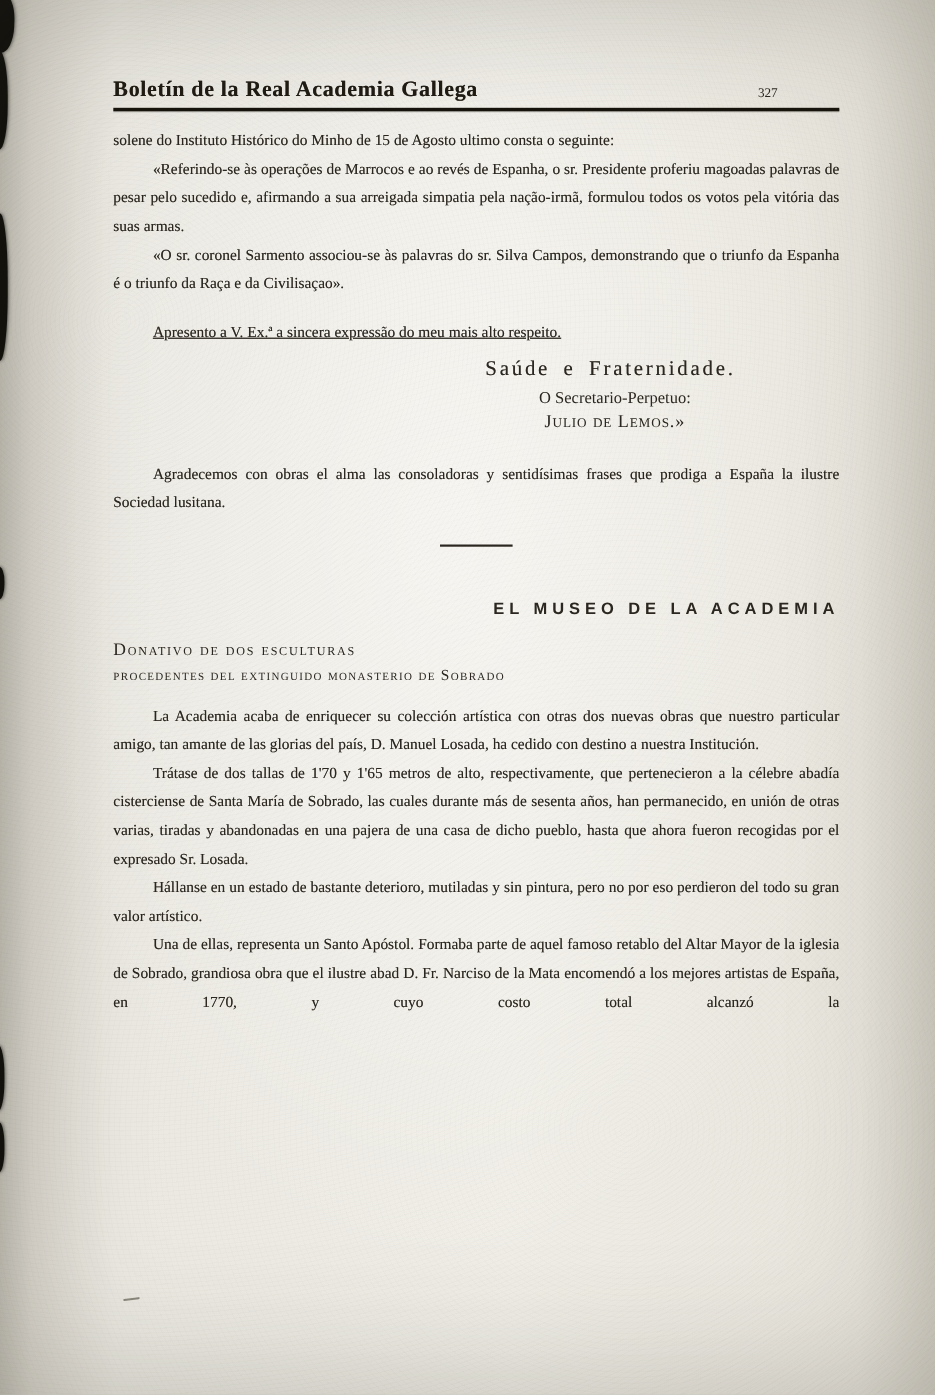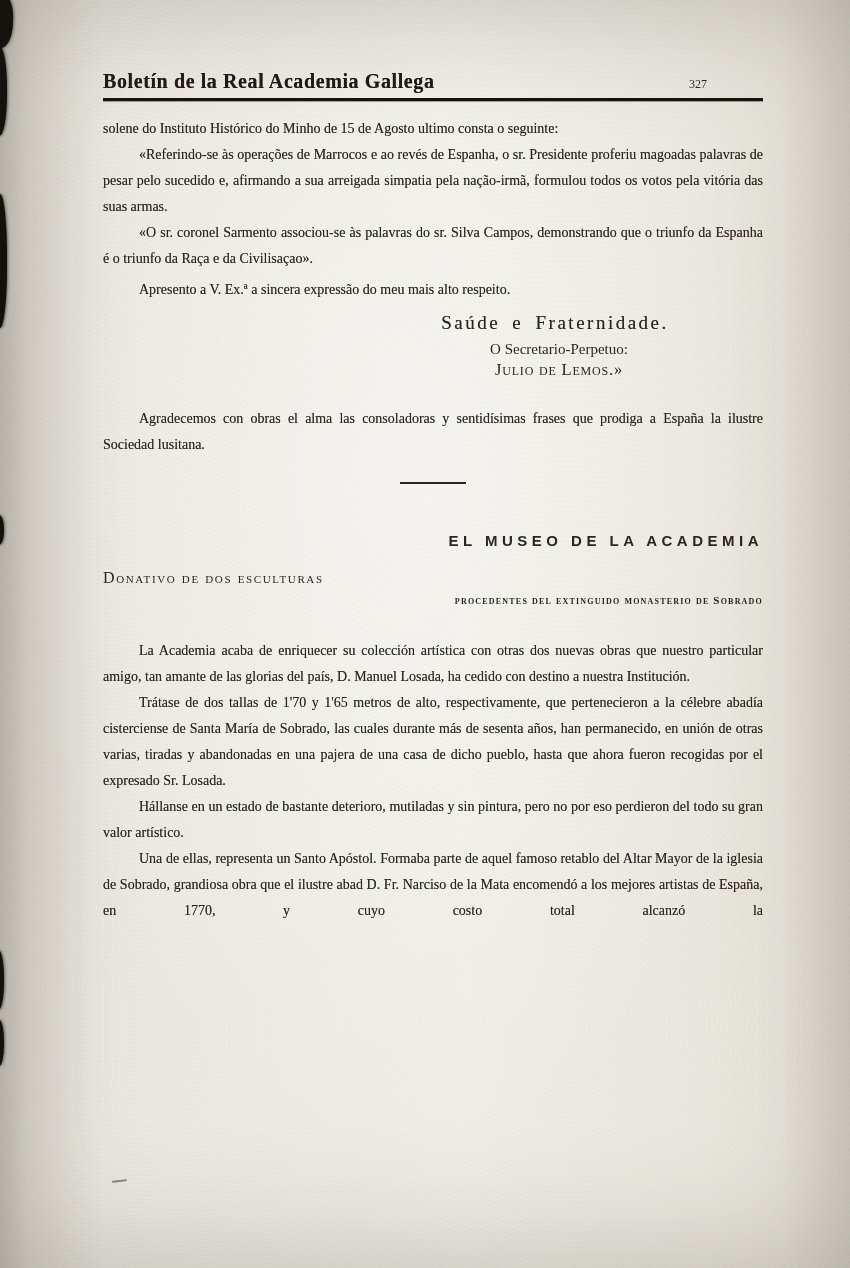--- a/index.html
+++ b/index.html
@@ -54,21 +54,21 @@
     height:0; border-top:3px solid #17140d; margin-top:5px;
     box-shadow:0 1px 0 rgba(23,20,13,0.35);
   }
 
   .body-p {
     margin:0; font-size:14px; line-height:26px; text-align:justify;
     text-indent:36px; color:#2b2720; text-shadow:0 0 0.4px rgba(43,39,32,0.55);
   }
   .no-indent { text-indent:0; }
   .first { margin-top:15px; }
-  .closing { margin-top:5px; }
+  .closing { margin-top:18px;text-decoration:underline; }
 
   .salutation {
     margin:9px 0 0; font-size:19px; letter-spacing:2.5px; word-spacing:5px;
     text-align:center; transform:translateX(122px);
     text-shadow:0 0 0.4px rgba(43,39,32,0.55);
   }
   .signature { margin-top:7px; text-align:center; transform:translateX(126px); }
   .sig-role { margin:0; font-size:15px; }
   .sig-name { margin:2px 0 0; font-size:16.5px; font-variant:small-caps; letter-spacing:0.8px; }
 
@@ -79,24 +79,24 @@
   .article-title {
     margin:48px 0 0; text-align:right;
     font-family:"Liberation Sans","DejaVu Sans",sans-serif;
     font-size:15px; font-weight:bold; letter-spacing:4.5px; color:#2b2720;
   }
   .article-sub1 {
     margin:20px 0 0; text-align:left; font-size:16px; font-weight:normal;
     font-variant:small-caps; letter-spacing:1.6px;
   }
   .article-sub2 {
-    margin:7px 0 0; text-align:right; font-size:11px; font-weight:bold;
+    margin:7px 0 0; text-align:left; font-size:14px; font-weight:normal;
     font-variant:small-caps; letter-spacing:1.2px;
   }
-  .article-first { margin-top:32px; }
+  .article-first { margin-top:16px; }
   .continues { text-align-last:justify; }
 </style>
 </head>
 <body>
 
 <div class="scan">
 
   <div class="blob b1"></div>
   <div class="blob b2"></div>
   <div class="blob b3"></div>

